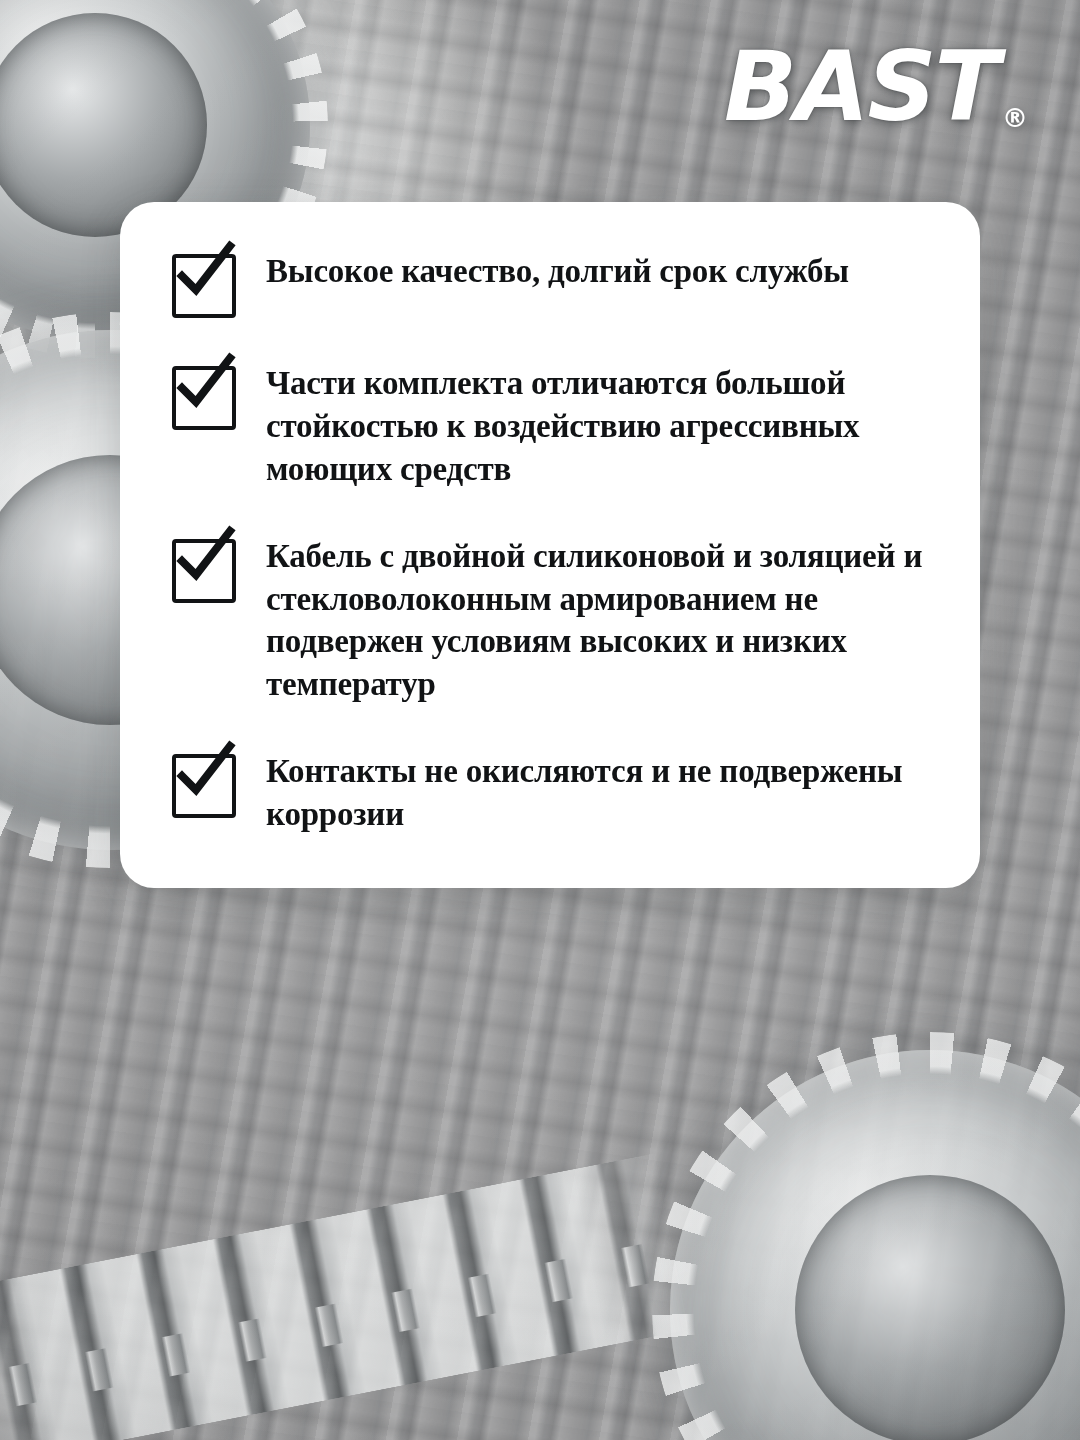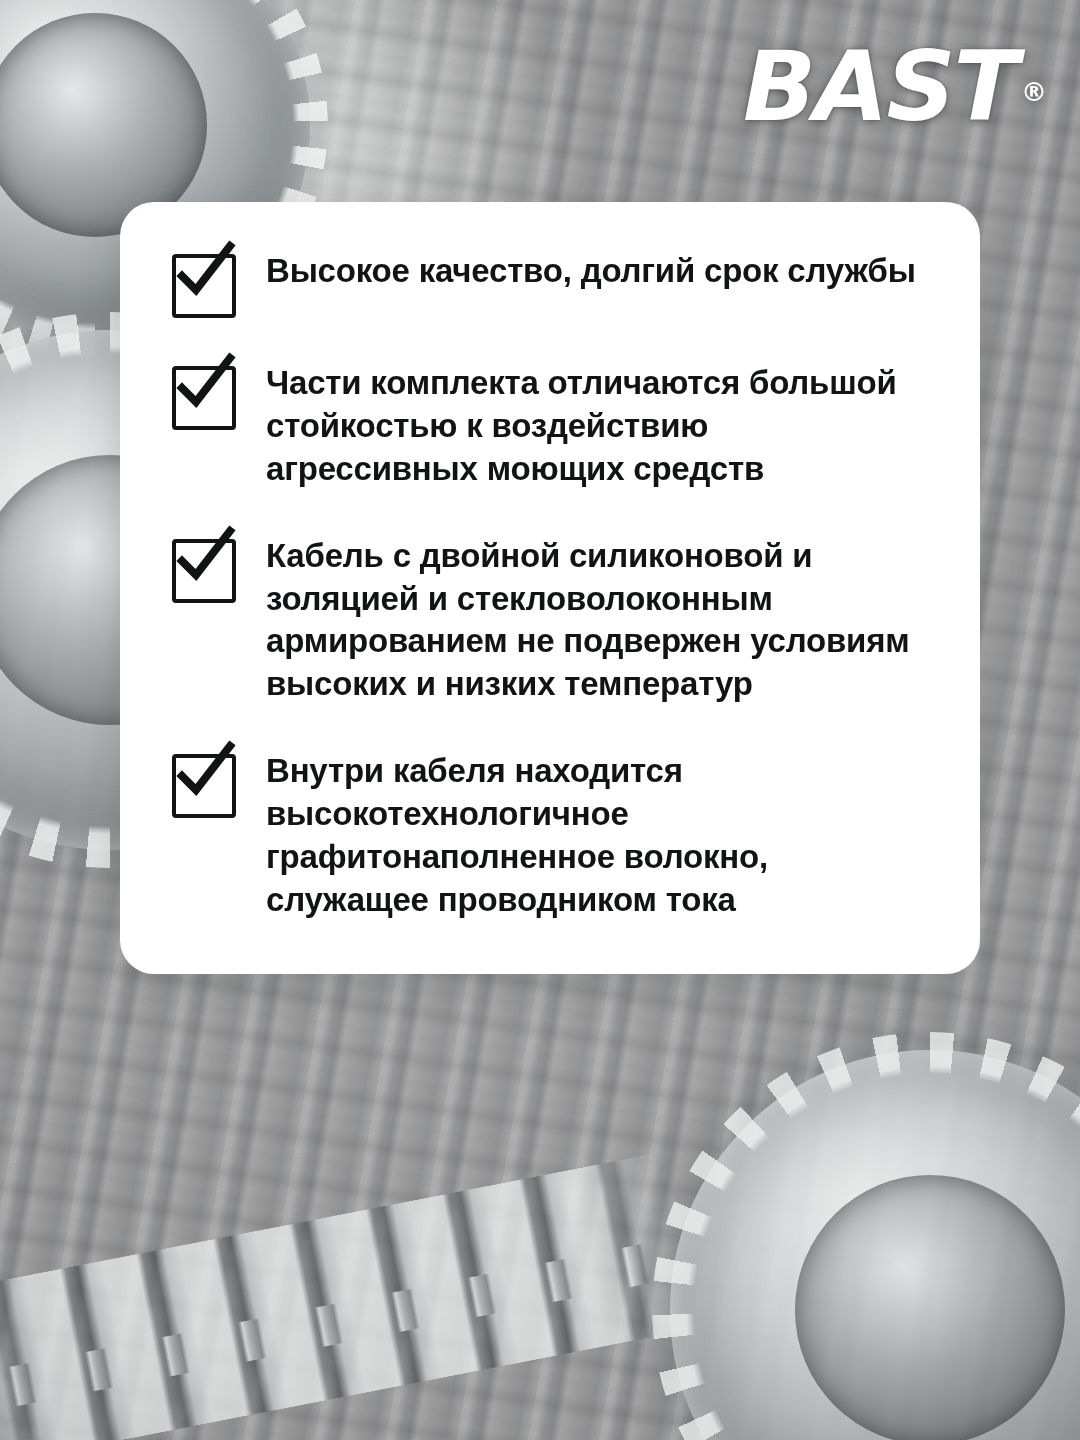--- a/index.html
+++ b/index.html
@@ -149,24 +149,24 @@
     inset: 0;
     background: radial-gradient(ellipse 120% 95% at 50% 48%,
       rgba(255,255,255,0.10) 0%,
       rgba(255,255,255,0.0) 55%,
       rgba(55,58,60,0.28) 100%);
   }
 
   
   .brand {
     position: absolute;
-    right: 33px;
+    right: 52px;
     top: 42px;
     display: flex;
-    align-items: center;
+    align-items: flex-end;
     color: #ffffff;
     user-select: none;
   }
   .brand-text {
     font-family: "DejaVu Sans", sans-serif;
     font-weight: 700;
     font-style: italic;
     font-size: 96px;
     line-height: 0.95;
     letter-spacing: -2px;
@@ -218,21 +218,21 @@
   .checkbox svg {
     position: absolute;
     left: -4px;
     top: -16px;
     width: 64px;
     height: 64px;
     overflow: visible;
   }
 
   .feature-text {
-    font-family: Liberation Sans, sans-serif;
+    font-family: Liberation Serif, serif;
     font-weight: 700;
     font-size: 33px;
     line-height: 1.30;
     color: #111315;
     letter-spacing: -0.2px;
     max-width: 700px;
   }
 </style>
 </head>
 <body>
@@ -276,24 +276,24 @@
 
     <div class="feature">
       <div class="checkbox">
         <svg viewBox="0 0 64 64" aria-hidden="true">
           <path d="M10 34 L24 48 L58 4" fill="none" stroke="#111315" stroke-width="8" stroke-linecap="square" stroke-linejoin="miter"></path>
         </svg>
       </div>
       <div class="feature-text">Кабель с двойной силиконовой и золяцией и стекловолоконным армированием не подвержен условиям высоких и низких температур</div>
     </div>
 
-
-    <div class="feature">
-      <div class="checkbox">
-        <svg viewBox="0 0 64 64" aria-hidden="true">
-          <path d="M10 34 L24 48 L58 4" fill="none" stroke="#111315" stroke-width="8" stroke-linecap="square" stroke-linejoin="miter"></path>
-        </svg>
-      </div>
-      <div class="feature-text">Внутри кабеля находится высокотехнологичное графитонаполненное волокно, служащее проводником тока</div>
-    </div>
+    <div class="feature">
+      <div class="checkbox">
+        <svg viewBox="0 0 64 64" aria-hidden="true">
+          <path d="M10 34 L24 48 L58 4" fill="none" stroke="#111315" stroke-width="8" stroke-linecap="square" stroke-linejoin="miter"></path>
+        </svg>
+      </div>
+      <div class="feature-text">Контакты не окисляются и не подвержены коррозии</div>
+    </div>
+
 
   </div>
 </div>
 
 </body></html>

